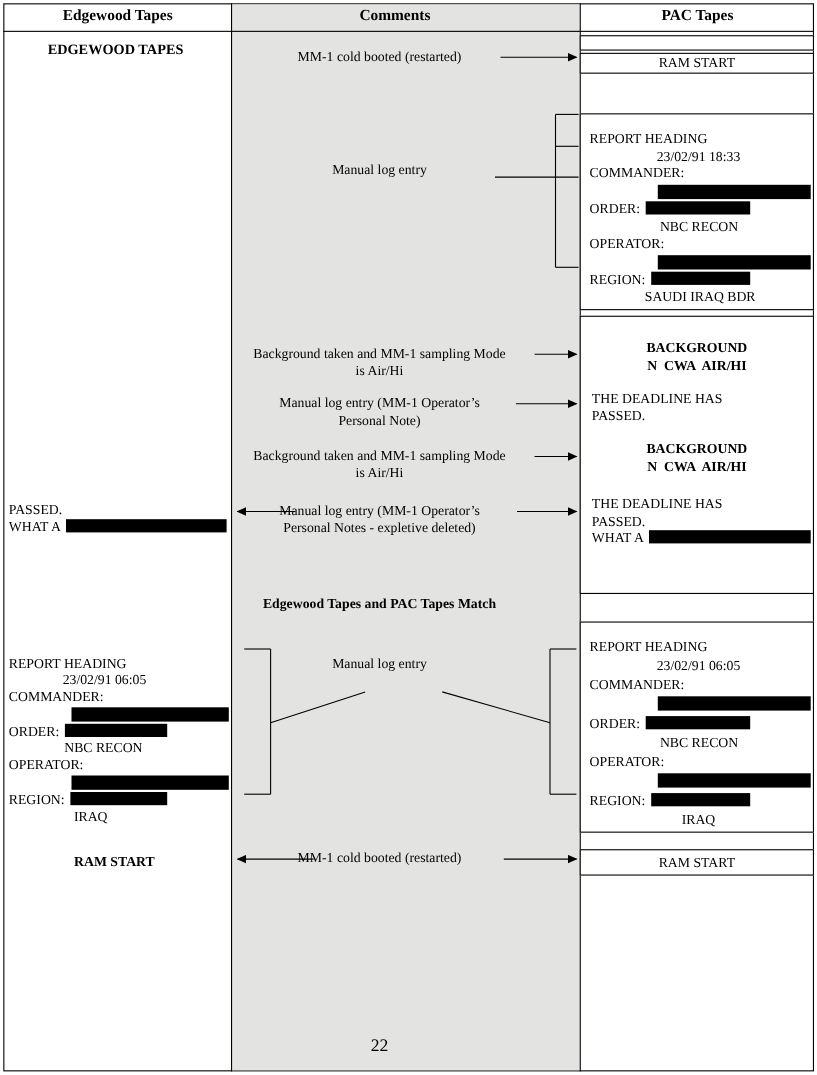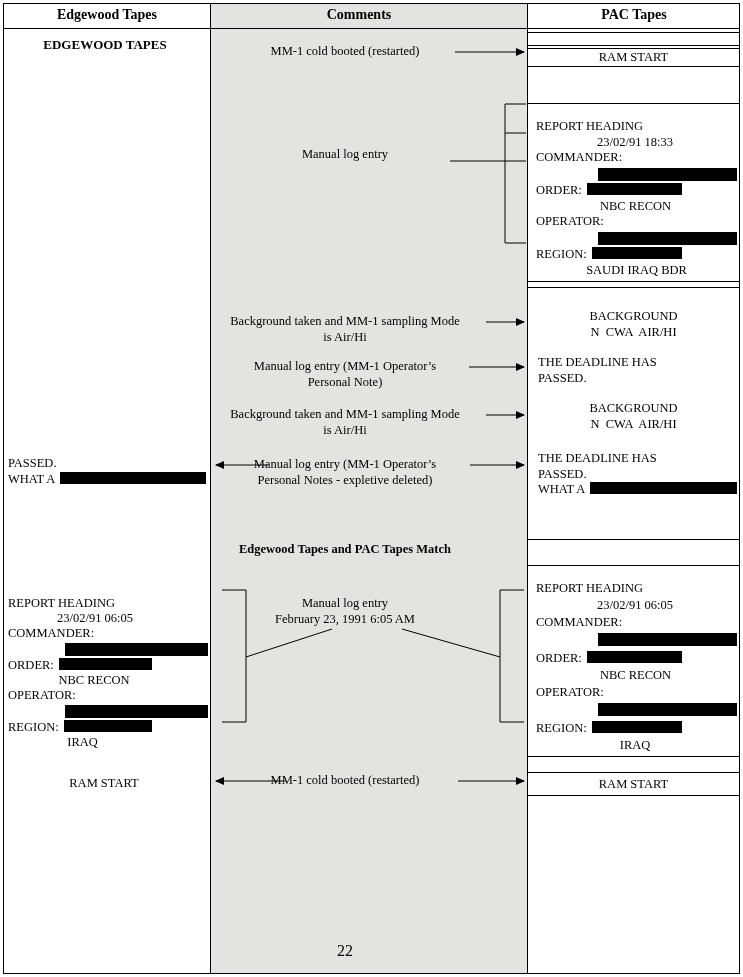--- a/index.html
+++ b/index.html
@@ -7,21 +7,21 @@
   body { position:relative; font-family:"Liberation Serif", serif; color:#000;
          -webkit-font-smoothing:antialiased; overflow:hidden; }
   .frame { position:absolute; left:3px; top:3px; width:737px; height:971px;
            border:1.5px solid #000; background:#fff; }
   .midbg { position:absolute; left:211px; top:4px; width:316px; height:969px; background:#e3e3e1; }
   .vline { position:absolute; top:3px; width:1px; height:971px; background:#000; }
   .hline { position:absolute; left:3px; top:28px; width:737px; height:1px; background:#000; }
   .colheader { position:absolute; top:7px; font-weight:bold; font-size:14px; text-align:center; }
   .txt { position:absolute; font-size:12.5px; line-height:15.5px; }
   .ctext { position:absolute; left:211px; width:268px; text-align:center; font-size:12.5px; line-height:15.5px; }
-  .center { text-align:center; }
+  .center { text-align:center;font-weight:bold; }
   .bold { font-weight:bold; }
   .right { text-align:center; }
   .pre { white-space:pre; }
   .bar { background:#000; height:13px; }
   .bar.inline { display:inline-block; height:12px; vertical-align:-1px; margin-left:5px; }
   .report { position:absolute; font-size:12.5px;margin-top:11px; --lh:15px; }
   .rrow { height:var(--lh); line-height:var(--lh); white-space:nowrap; }
   .rrow .bar.block { margin-top:2px; }
   .pacbox { position:absolute; left:527px; width:213px; background:#fff; border:1px solid #000; }
   .pacbox.flexc { display:flex; align-items:center; justify-content:center; font-size:12.5px; }
@@ -94,21 +94,20 @@
 
   <div class="ctext" style="top:457px">
     <div>Manual log entry (MM-1 Operator’s</div>
     <div>Personal Notes - expletive deleted)</div>
   </div>
 
   <div class="ctext bold" style="top:542px">Edgewood Tapes and PAC Tapes Match</div>
 
   <div class="ctext" style="top:596px">
     <div>Manual log entry</div>
-    <div>February 23, 1991 6:05 AM</div>
   </div>
 
   <div class="ctext" style="top:773px">MM-1 cold booted (restarted)</div>
 
   <div class="ctext" style="top:943px;font-size:16px">22</div>
 
   <div class="pacbox" style="top:32px;height:14px"></div>
 
   <div class="pacbox flexc" style="top:48px;height:19px">RAM START</div>
 

